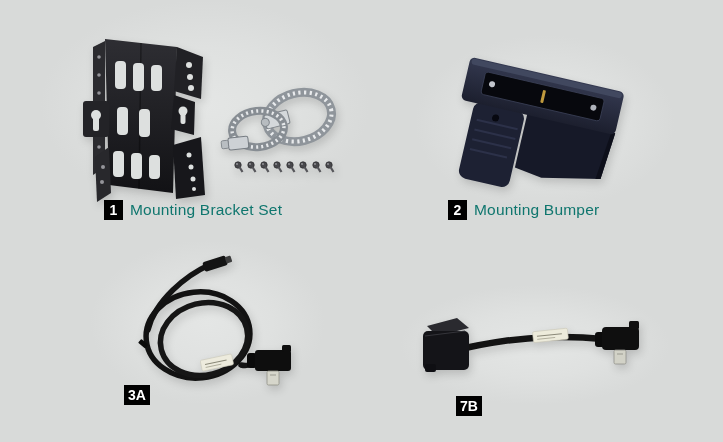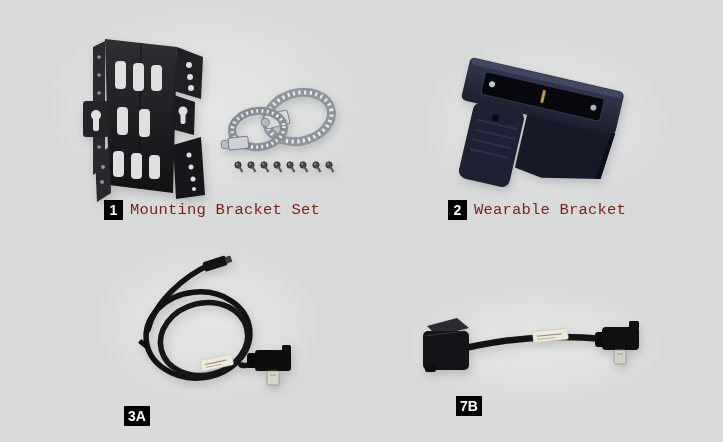--- a/index.html
+++ b/index.html
@@ -29,21 +29,21 @@
   }
   .badge {
     display: inline-block;
     background: #000000; color: #ffffff;
     font-size: 14px; font-weight: bold;
     line-height: 18px; padding: 1px 4px;
     min-width: 11px; text-align: center;
     margin-right: 7px;
   }
   .item-label {
-    font-size: 15.5px; color: #7f1d1d; letter-spacing: 0.2px; font-family: Liberation Mono, monospace;
+    font-size: 15.5px; color: #0f766e; letter-spacing: 0.2px;
   }
 </style>
 </head>
 <body>
 
 <div class="stage">
 
   <div class="wash" style="left:40px; top:0; width:330px; height:210px;"></div>
   <div class="wash" style="left:415px; top:35px; width:260px; height:175px;"></div>
   <div class="wash" style="left:90px; top:240px; width:235px; height:165px;"></div>
@@ -185,21 +185,21 @@
 
         <rect x="50" y="39" width="122" height="23" rx="3" fill="#07080d" stroke="#3a3f55" stroke-width="0.8"></rect>
         <circle cx="59" cy="50" r="3" fill="#c2c5cc"></circle>
         <circle cx="163" cy="50" r="3" fill="#aeb2ba"></circle>
         <rect x="110" y="44" width="3" height="13" rx="1" fill="#c09a3e"></rect>
       </g>
     </svg>
   </div>
   <div class="caption" style="left:448px; top:199px;">
     <span class="badge">2</span>
-    <span class="item-label">Wearable Bracket</span>
+    <span class="item-label">Mounting Bumper</span>
   </div>
 
   <div class="photo" style="left:105px; top:245px; width:205px; height:150px;">
     <svg width="205" height="150" viewBox="0 0 205 150">
 
       <path d="M104 20 C 82 30, 50 55, 43 85" fill="none" stroke="#141414" stroke-width="5.5" stroke-linecap="round"></path>
       <ellipse cx="93" cy="90" rx="52" ry="43" transform="rotate(-6 93 90)" fill="none" stroke="#121212" stroke-width="5.5"></ellipse>
       <ellipse cx="99" cy="94" rx="44" ry="36" transform="rotate(-14 99 94)" fill="none" stroke="#161616" stroke-width="5.5"></ellipse>
       <path d="M136 120 C 144 122, 148 118, 151 115" fill="none" stroke="#141414" stroke-width="5.5" stroke-linecap="round"></path>
       <rect x="34" y="96" width="9" height="5" rx="1" transform="rotate(40 38 98)" fill="#0b0b0b"></rect>
@@ -217,21 +217,21 @@
 
       <g>
         <rect x="142" y="108" width="10" height="15" rx="3" fill="#0a0a0a"></rect>
         <rect x="150" y="105" width="36" height="21" rx="3" fill="#0e0e0e"></rect>
         <rect x="177" y="100" width="9" height="7" rx="1.5" fill="#0e0e0e"></rect>
         <rect x="162" y="126" width="12" height="14" rx="1.5" fill="#d6d6cb" stroke="#8f8f85" stroke-width="0.8"></rect>
         <line x1="165" y1="130" x2="171" y2="130" stroke="#9a9a90" stroke-width="1"></line>
       </g>
     </svg>
   </div>
-  <div class="caption" style="left:124px; top:406px;flex-direction:column;">
+  <div class="caption" style="left:124px; top:384px;">
     <span class="badge">3A</span>
   </div>
 
   <div class="photo" style="left:415px; top:298px; width:240px; height:95px;">
     <svg width="240" height="95" viewBox="0 0 240 95">
 
       <path d="M50 50 C 95 40, 140 36, 188 41" fill="none" stroke="#131313" stroke-width="6.5" stroke-linecap="round"></path>
 
       <g>
         <polygon points="12,28 42,20 54,30 22,38" fill="#2a2a2f"></polygon>

